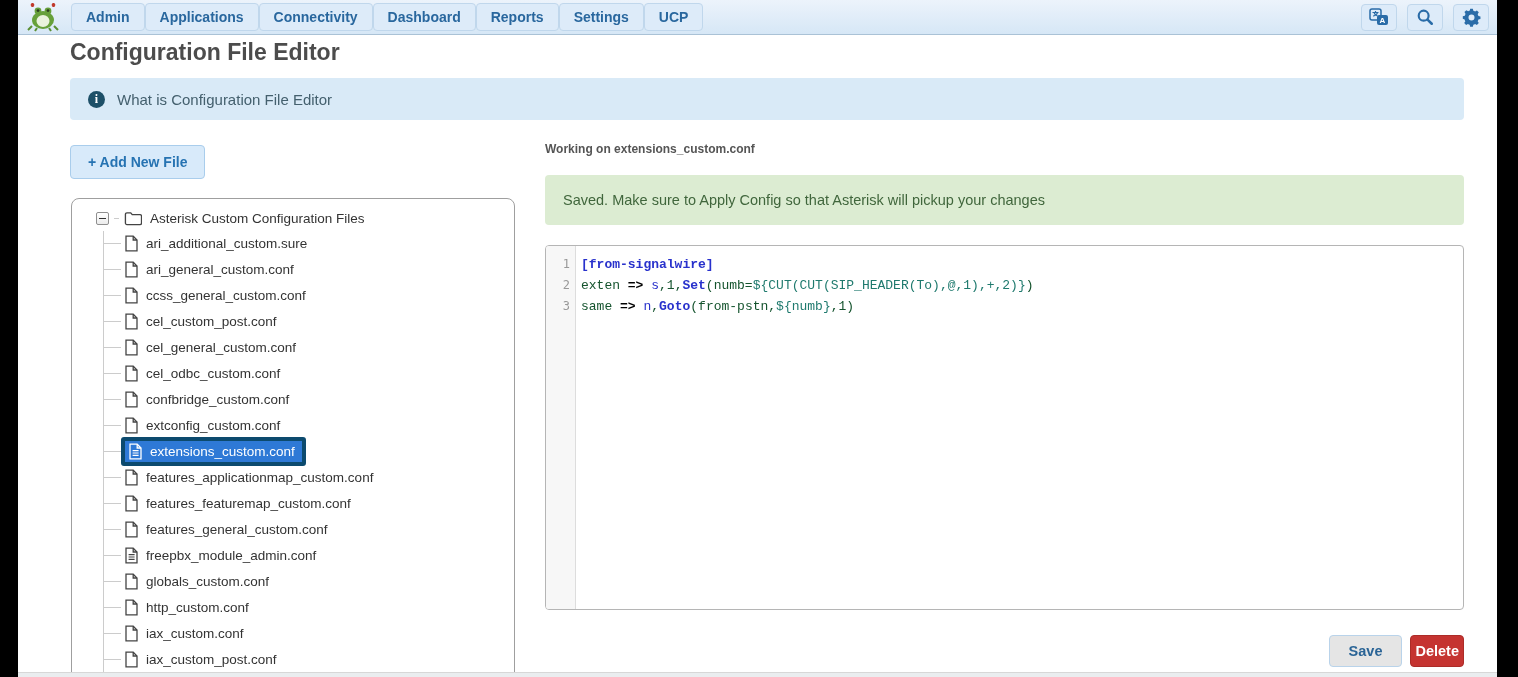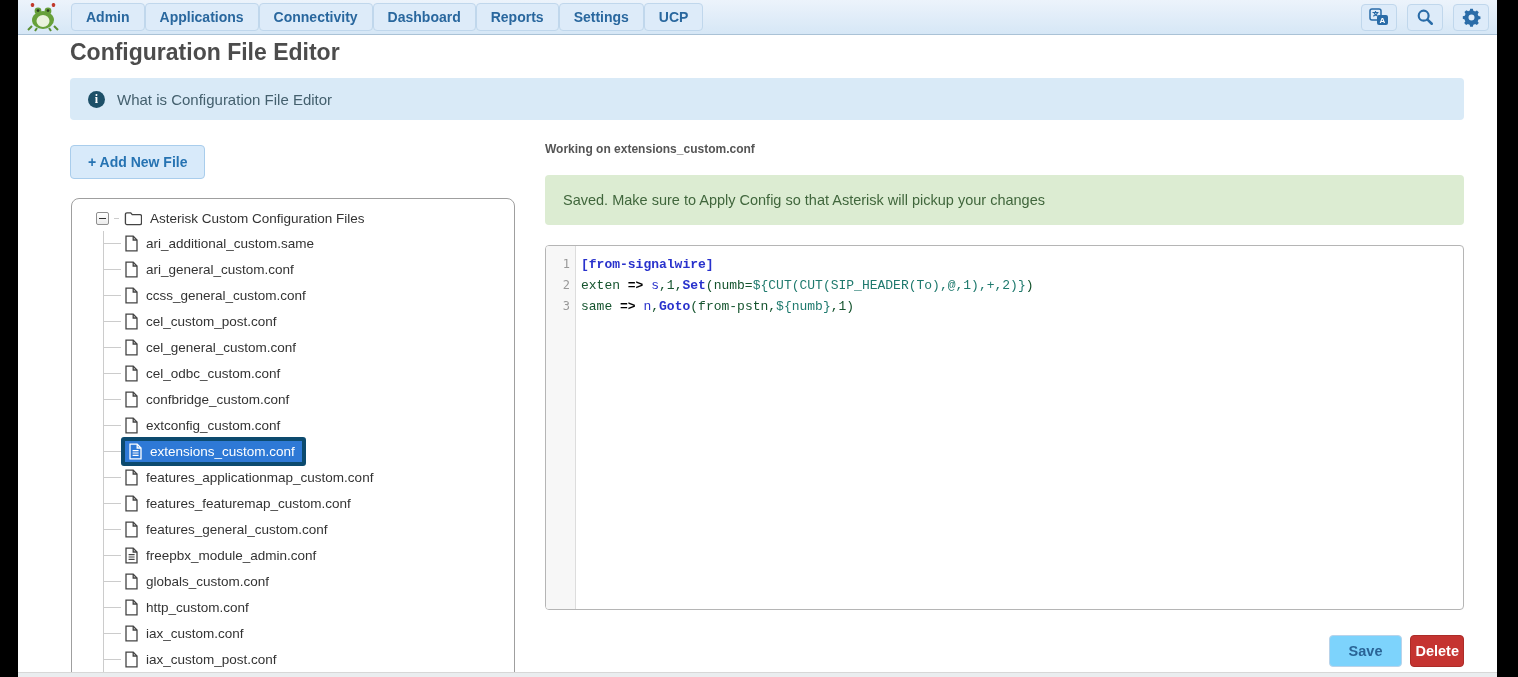--- a/index.html
+++ b/index.html
@@ -61,21 +61,21 @@
     line-height:21px; text-align:right; padding-right:5px; }
   .code-area { padding:8px 0 0 5px; font-family:Liberation Mono, monospace; font-size:13px;
     line-height:21px; white-space:pre; flex:1; cursor:text; }
   .tok-plain { color:#14532d; }
   .tok-keyword { color:var(--syntax-keyword); font-weight:bold; }
   .tok-atom { color:var(--syntax-keyword); }
   .tok-operator { color:#000; font-weight:bold; }
   .tok-variable { color:var(--syntax-variable); }
 
   .action-buttons { position:absolute; top:600px; left:527px; width:919px; display:flex; justify-content:flex-end; gap:8px; }
-  .save-btn { background:#7dd3fc; border:1px solid #b9d3ea; border-radius:4px;
+  .save-btn { background:#e5e5e5; border:1px solid #b9d3ea; border-radius:4px;
     color:#2a6496; font-weight:bold; font-size:14.5px; padding:7px 19px; cursor:pointer; }
   .delete-btn { background:var(--danger-red); border:1px solid #ac2c28; border-radius:4px;
     color:#fff; font-weight:bold; font-size:14.5px; padding:7px 4px; cursor:pointer; }
 
   .footer-strip { position:absolute; left:0; right:0; bottom:0; height:5px;
     background:#eaedef; border-top:1px solid #d7d7d7; z-index:10; }
 </style>
 </head>
 <body>
 
@@ -150,21 +150,21 @@
           <span class="tree-root-label">Asterisk Custom Configuration Files</span>
         </div>
         <ul class="tree-items" id="tree-items">
             <li class="tree-item">
               <span class="dash"></span>
               <span class="node">
                 <svg width="15" height="17" viewBox="0 0 15 17">
                   <path d="M2 1.2h7.2l3.8 3.8v10.8H2z" fill="none" stroke="#444" stroke-width="1.3"></path>
                   <path d="M9.2 1.2v3.8H13" fill="none" stroke="#444" stroke-width="1.3"></path>
                 </svg>
-                <span class="node-label">ari_additional_custom.same</span>
+                <span class="node-label">ari_additional_custom.sure</span>
               </span>
             </li>
             <li class="tree-item">
               <span class="dash"></span>
               <span class="node">
                 <svg width="15" height="17" viewBox="0 0 15 17">
                   <path d="M2 1.2h7.2l3.8 3.8v10.8H2z" fill="none" stroke="#444" stroke-width="1.3"></path>
                   <path d="M9.2 1.2v3.8H13" fill="none" stroke="#444" stroke-width="1.3"></path>
                 </svg>
                 <span class="node-label">ari_general_custom.conf</span>

